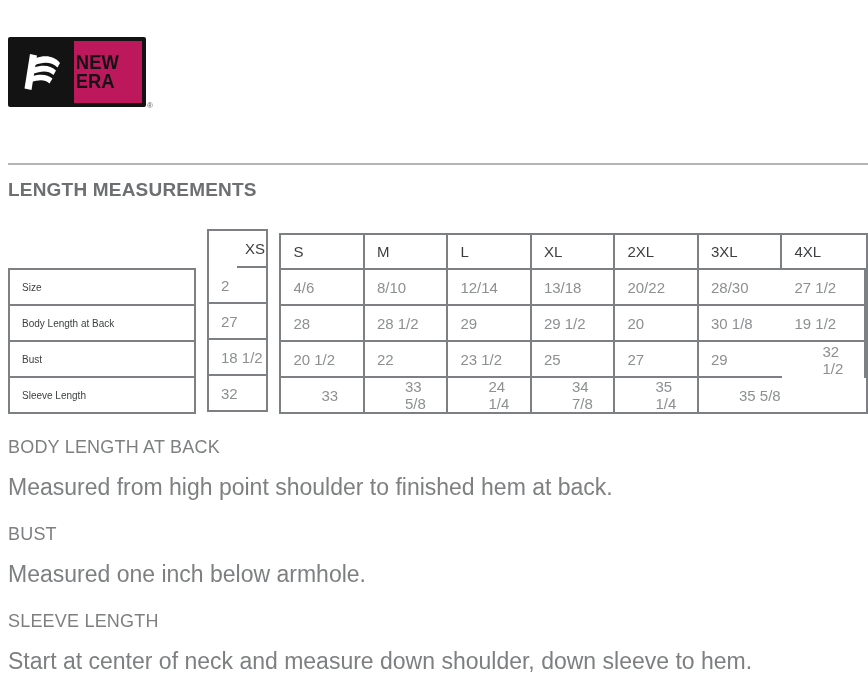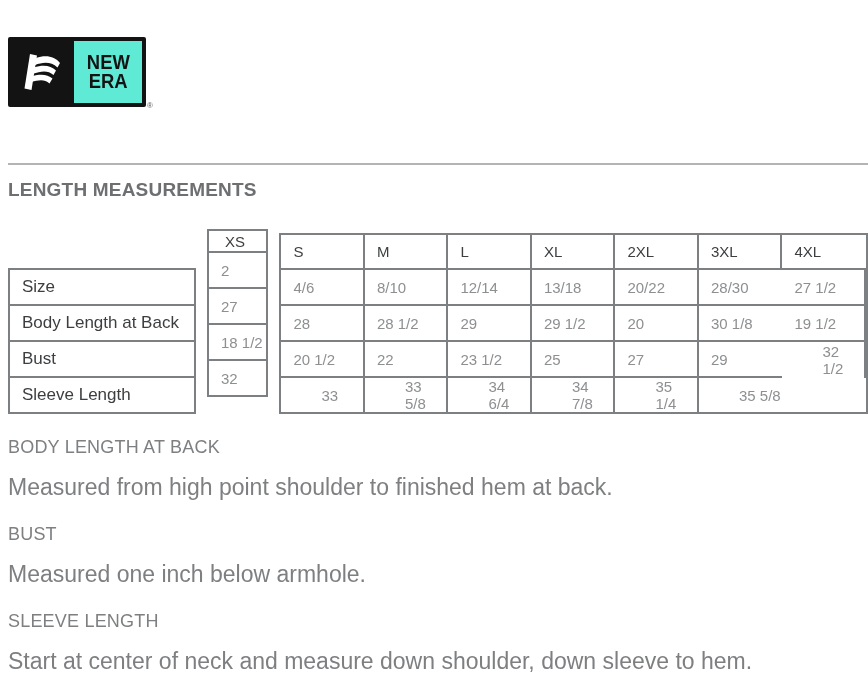--- a/index.html
+++ b/index.html
@@ -17,22 +17,22 @@
     font-family:"Liberation Sans","DejaVu Sans",sans-serif;
     position:relative;
   }
   
   .logo{
     position:relative;margin:37px 0 0 8px;width:138px;height:70px;
     background:#131313;border-radius:2px;display:flex;
   }
   .logo-flag{width:66px;display:flex;align-items:center;justify-content:center;}
   .logo-word{
-    flex:1;margin:4px 4px 4px 0;background:#5eead4;
-    display:flex;flex-direction:column;align-items:center;justify-content:center;
+    flex:1;margin:4px 4px 4px 0;background:#be185d;
+    display:flex;flex-direction:column;align-items:flex-start;justify-content:center;
   }
   .logo-word span{
     font-weight:bold;font-size:20px;line-height:19px;color:#131313;
     transform:scaleX(0.92);letter-spacing:0px;
   }
   .reg{position:absolute;right:-7px;bottom:-3px;font-size:8px;color:#5a5a5a;}
   
   .divider{height:2px;background:var(--divider,#b2b4b6);margin:56px 0 0 8px;}
   .page-title{
     margin:14px 0 0 8px;font-size:19px;line-height:22px;font-weight:bold;
@@ -41,28 +41,28 @@
   
   .size-table{
     position:relative;margin:28px 0 0 8px;width:860px;height:185px;
     overflow:hidden;display:flex;align-items:flex-start;
   }
   .box{border:2px solid var(--table_border,#7d8083);box-sizing:border-box;background:#fff;}
   .labels-box{margin-top:39px;width:190px;}
   .l-c{
     height:36px;box-sizing:border-box;border-bottom:2px solid var(--table_border,#7d8083);
     display:flex;align-items:center;padding-left:12px;
-    font-size:17px;color:var(--label_text,#3c3e40);
+    font-size:10px;color:var(--label_text,#3c3e40);
   }
   .l-c:last-child{height:34px;border-bottom:none;}
   .sel-box{margin-left:11px;width:62px;}
   .s-h{
-    height:22px;box-sizing:border-box;border-bottom:2px solid var(--table_border,#7d8083);
-    display:flex;align-items:center;padding-left:16px;
-    font-size:15px;color:var(--label_text,#3c3e40);
+    height:37px;box-sizing:border-box;border-bottom:2px solid var(--table_border,#7d8083);
+    display:flex;align-items:center;padding-left:8px;
+    font-size:15px;color:var(--label_text,#3c3e40);margin-left:28px;
   }
   .s-c{
     height:36px;box-sizing:border-box;border-bottom:2px solid var(--table_border,#7d8083);
     display:flex;align-items:center;padding-left:12px;
     font-size:15px;color:var(--value_text,#8d8f91);
   }
   .s-c:last-child{height:34px;border-bottom:none;}
   .sizes-box{
     margin-left:11px;margin-top:4px;width:595px;
     display:grid;grid-template-columns:repeat(7,1fr);
@@ -146,21 +146,21 @@
       <div class="g">19 1/2</div>
       <div class="g">20 1/2</div>
       <div class="g">22</div>
       <div class="g">23 1/2</div>
       <div class="g">25</div>
       <div class="g">27</div>
       <div class="g last-col">29</div>
       <div class="g last-row">32 1/2</div>
       <div class="g last-row">33</div>
       <div class="g last-row">33 5/8</div>
-      <div class="g last-row">34 6/4</div>
+      <div class="g last-row">24 1/4</div>
       <div class="g last-row">34 7/8</div>
       <div class="g last-row">35 1/4</div>
       <div class="g last-col last-row">35 5/8</div>
     </div>
 </div>
 
 <div class="definitions">
   <div>
     <h2 class="def-h">BODY LENGTH AT BACK</h2>
     <p class="def-p">Measured from high point shoulder to finished hem at back.</p>

